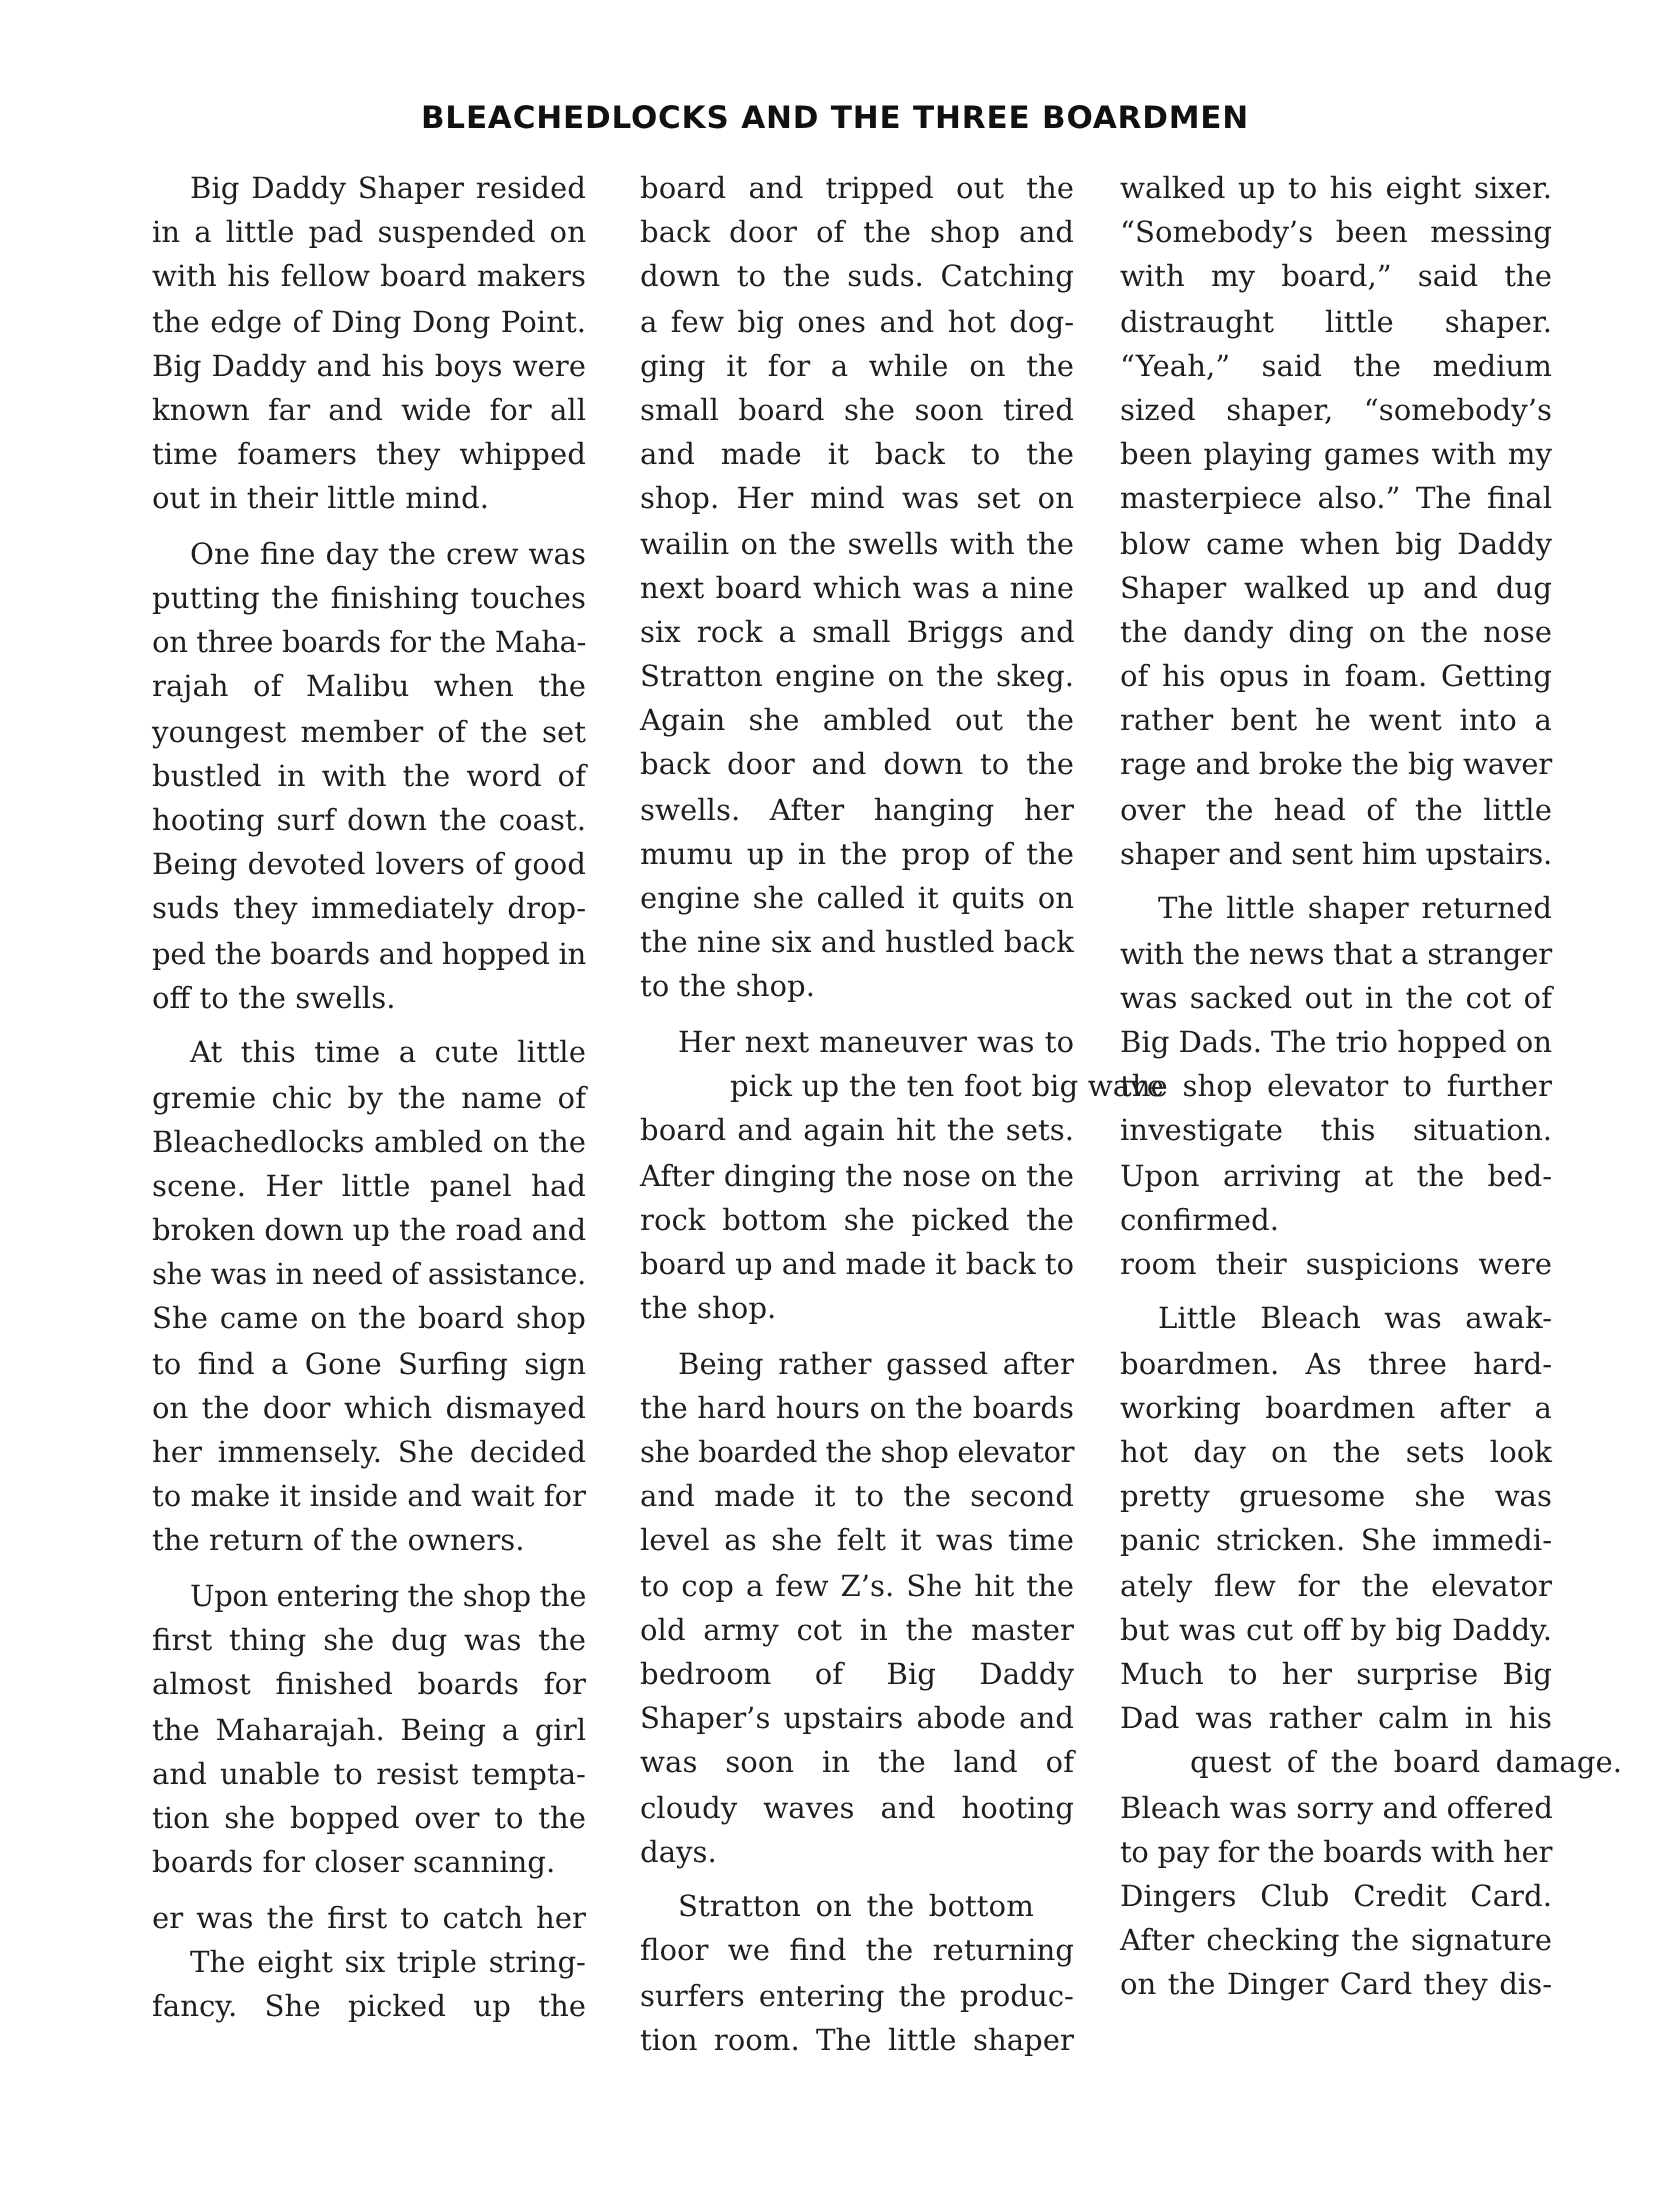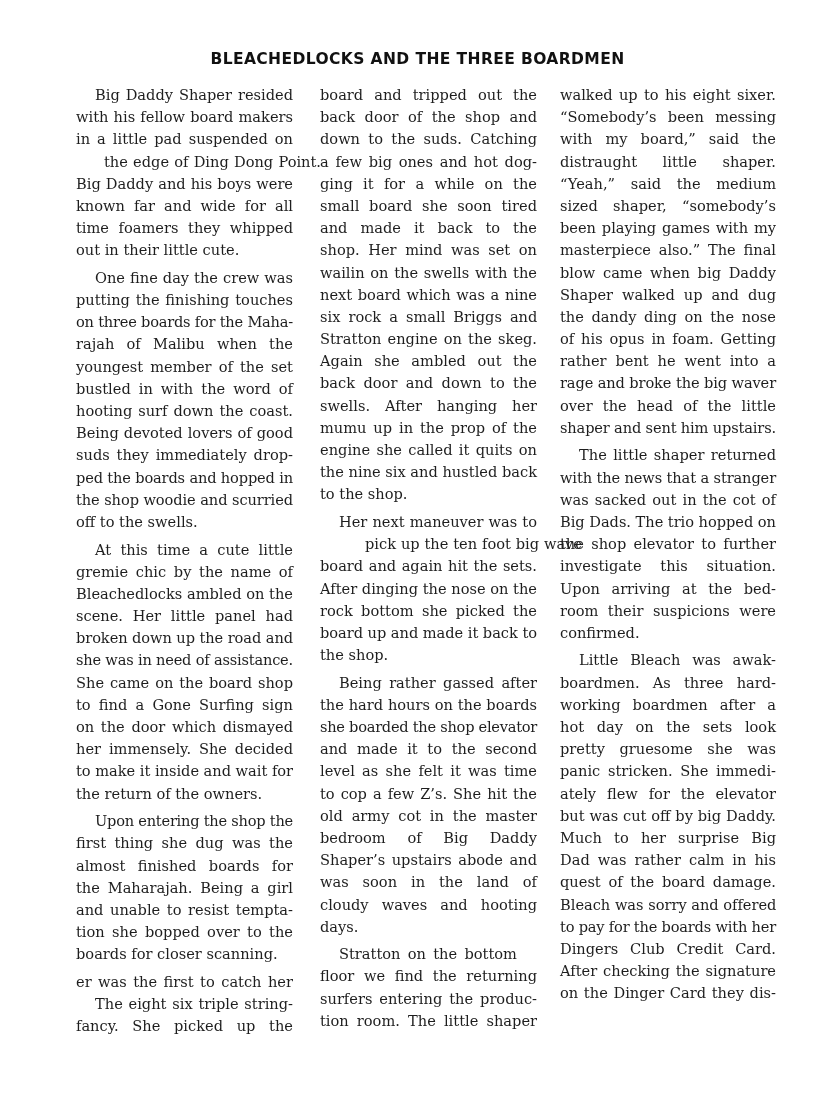--- a/index.html
+++ b/index.html
@@ -57,40 +57,39 @@
     }
   </style>
 </head>
 <body>
 
 <h1 class="page-title">BLEACHEDLOCKS AND THE THREE BOARDMEN</h1>
 
 <div class="column col-1">
     <div class="para">
       <span class="line indent" style="word-spacing: 1.29167px; text-align-last: left;">Big Daddy Shaper resided</span>
+      <span class="line" style="word-spacing: 2.40313px; text-align-last: left;">in a little pad suspended on</span>
       <span class="line" style="word-spacing: 0.542969px; text-align-last: left;">with his fellow board makers</span>
-      <span class="line" style="word-spacing: 2.40313px; text-align-last: left;">in a little pad suspended on</span>
-      <span class="line" style="word-spacing: 0.565625px; text-align-last: left; margin-left: 28px;">the edge of Ding Dong Point.</span>
+      <span class="line" style="word-spacing: 0.565625px; text-align-last: left;">the edge of Ding Dong Point.</span>
       <span class="line" style="word-spacing: 0.428125px; text-align-last: left;">Big Daddy and his boys were</span>
       <span class="line" style="word-spacing: 4.40313px; text-align-last: left;">known far and wide for all</span>
       <span class="line" style="word-spacing: 4.95833px; text-align-last: left;">time foamers they whipped</span>
-      <span class="line last">out in their little cute.</span>
+      <span class="line last">out in their little mind.</span>
     </div>
     <div class="para">
       <span class="line indent" style="word-spacing: 0.375px; text-align-last: left;">One fine day the crew was</span>
       <span class="line" style="word-spacing: 1.15104px; text-align-last: left;">putting the finishing touches</span>
       <span class="line" style="display: block; transform-origin: left center; letter-spacing: -0.216595px; text-align-last: justify;">on three boards for the Maha-</span>
       <span class="line" style="word-spacing: 7.60156px; text-align-last: left;">rajah of Malibu when the</span>
       <span class="line" style="word-spacing: 2.48047px; text-align-last: left;">youngest member of the set</span>
       <span class="line" style="word-spacing: 3.37812px; text-align-last: left;">bustled in with the word of</span>
       <span class="line" style="word-spacing: 1.33984px; text-align-last: left;">hooting surf down the coast.</span>
       <span class="line" style="word-spacing: 0.394531px; text-align-last: left;">Being devoted lovers of good</span>
       <span class="line" style="word-spacing: 2.24479px; text-align-last: left;">suds they immediately drop-</span>
       <span class="line" style="display: block; transform-origin: left center; letter-spacing: -0.157924px; text-align-last: justify;">ped the boards and hopped in</span>
-      <span class="line" style="display: block; transform-origin: left center; letter-spacing: -0.0820312px; text-align-last: justify;">the shop woodie and scurried</span>
       <span class="line last">off to the swells.</span>
     </div>
     <div class="para">
       <span class="line indent" style="word-spacing: 4.61562px; text-align-last: left;">At this time a cute little</span>
       <span class="line" style="word-spacing: 3.00625px; text-align-last: left;">gremie chic by the name of</span>
       <span class="line" style="word-spacing: 0.0729167px; text-align-last: left;">Bleachedlocks ambled on the</span>
       <span class="line" style="word-spacing: 5.14062px; text-align-last: left;">scene. Her little panel had</span>
       <span class="line" style="display: block; transform-origin: left center; letter-spacing: -0.0775463px; text-align-last: justify;">broken down up the road and</span>
       <span class="line" style="display: block; transform-origin: left center; letter-spacing: -0.197396px; text-align-last: justify;">she was in need of assistance.</span>
       <span class="line" style="word-spacing: 1.23438px; text-align-last: left;">She came on the board shop</span>
@@ -187,34 +186,34 @@
       <span class="line last" style="display: block; transform-origin: left center; letter-spacing: -0.15194px; text-align-last: left;">shaper and sent him upstairs.</span>
     </div>
     <div class="para">
       <span class="line indent" style="word-spacing: 1.72396px; text-align-last: left;">The little shaper returned</span>
       <span class="line" style="display: block; transform-origin: left center; letter-spacing: -0.119073px; text-align-last: justify;">with the news that a stranger</span>
       <span class="line" style="word-spacing: 1.54427px; text-align-last: left;">was sacked out in the cot of</span>
       <span class="line" style="display: block; transform-origin: left center; letter-spacing: -0.0323661px; text-align-last: justify;">Big Dads. The trio hopped on</span>
       <span class="line" style="word-spacing: 2.67578px; text-align-last: left;">the shop elevator to further</span>
       <span class="line" style="word-spacing: 14.1484px; text-align-last: left;">investigate this situation.</span>
       <span class="line" style="word-spacing: 6.98047px; text-align-last: left;">Upon arriving at the bed-</span>
+      <span class="line last">confirmed.</span>
       <span class="line" style="word-spacing: 4.83333px; text-align-last: left;">room their suspicions were</span>
-      <span class="line last">confirmed.</span>
     </div>
     <div class="para">
       <span class="line indent" style="word-spacing: 7.09896px; text-align-last: left;">Little Bleach was awak-</span>
       <span class="line" style="word-spacing: 8.51042px; text-align-last: left;">boardmen. As three hard-</span>
       <span class="line" style="word-spacing: 7.42188px; text-align-last: left;">working boardmen after a</span>
       <span class="line" style="word-spacing: 7.9625px; text-align-last: left;">hot day on the sets look</span>
       <span class="line" style="word-spacing: 9.94792px; text-align-last: left;">pretty gruesome she was</span>
       <span class="line" style="word-spacing: 3.05208px; text-align-last: left;">panic stricken. She immedi-</span>
       <span class="line" style="word-spacing: 6.22266px; text-align-last: left;">ately flew for the elevator</span>
       <span class="line" style="word-spacing: 0.21875px; text-align-last: left;">but was cut off by big Daddy.</span>
       <span class="line" style="word-spacing: 7.53906px; text-align-last: left;">Much to her surprise Big</span>
       <span class="line" style="word-spacing: 3.3625px; text-align-last: left;">Dad was rather calm in his</span>
-      <span class="line" style="word-spacing: 3.06641px; text-align-last: left;">quest of the board damage.</span>
+      <span class="line" style="word-spacing: 3.06641px; text-align-last: left; margin-left: 35px;">quest of the board damage.</span>
       <span class="line" style="display: block; transform-origin: left center; letter-spacing: -0.00725446px; text-align-last: justify;">Bleach was sorry and offered</span>
       <span class="line" style="display: block; transform-origin: left center; letter-spacing: -0.196875px; text-align-last: justify;">to pay for the boards with her</span>
       <span class="line" style="word-spacing: 7.27083px; text-align-last: left;">Dingers Club Credit Card.</span>
       <span class="line" style="word-spacing: 1.30208px; text-align-last: left;">After checking the signature</span>
       <span class="line" style="word-spacing: 1.04688px; text-align-last: left;">on the Dinger Card they dis-</span>
     </div>
   </div>
 
 </body></html>

